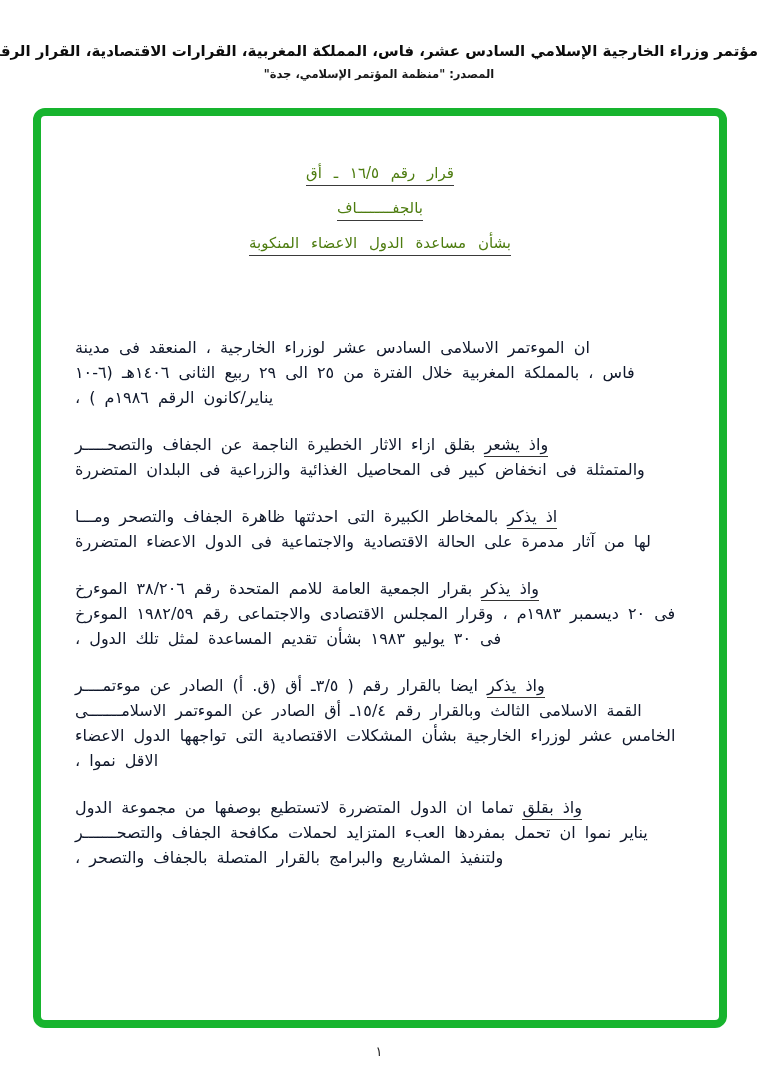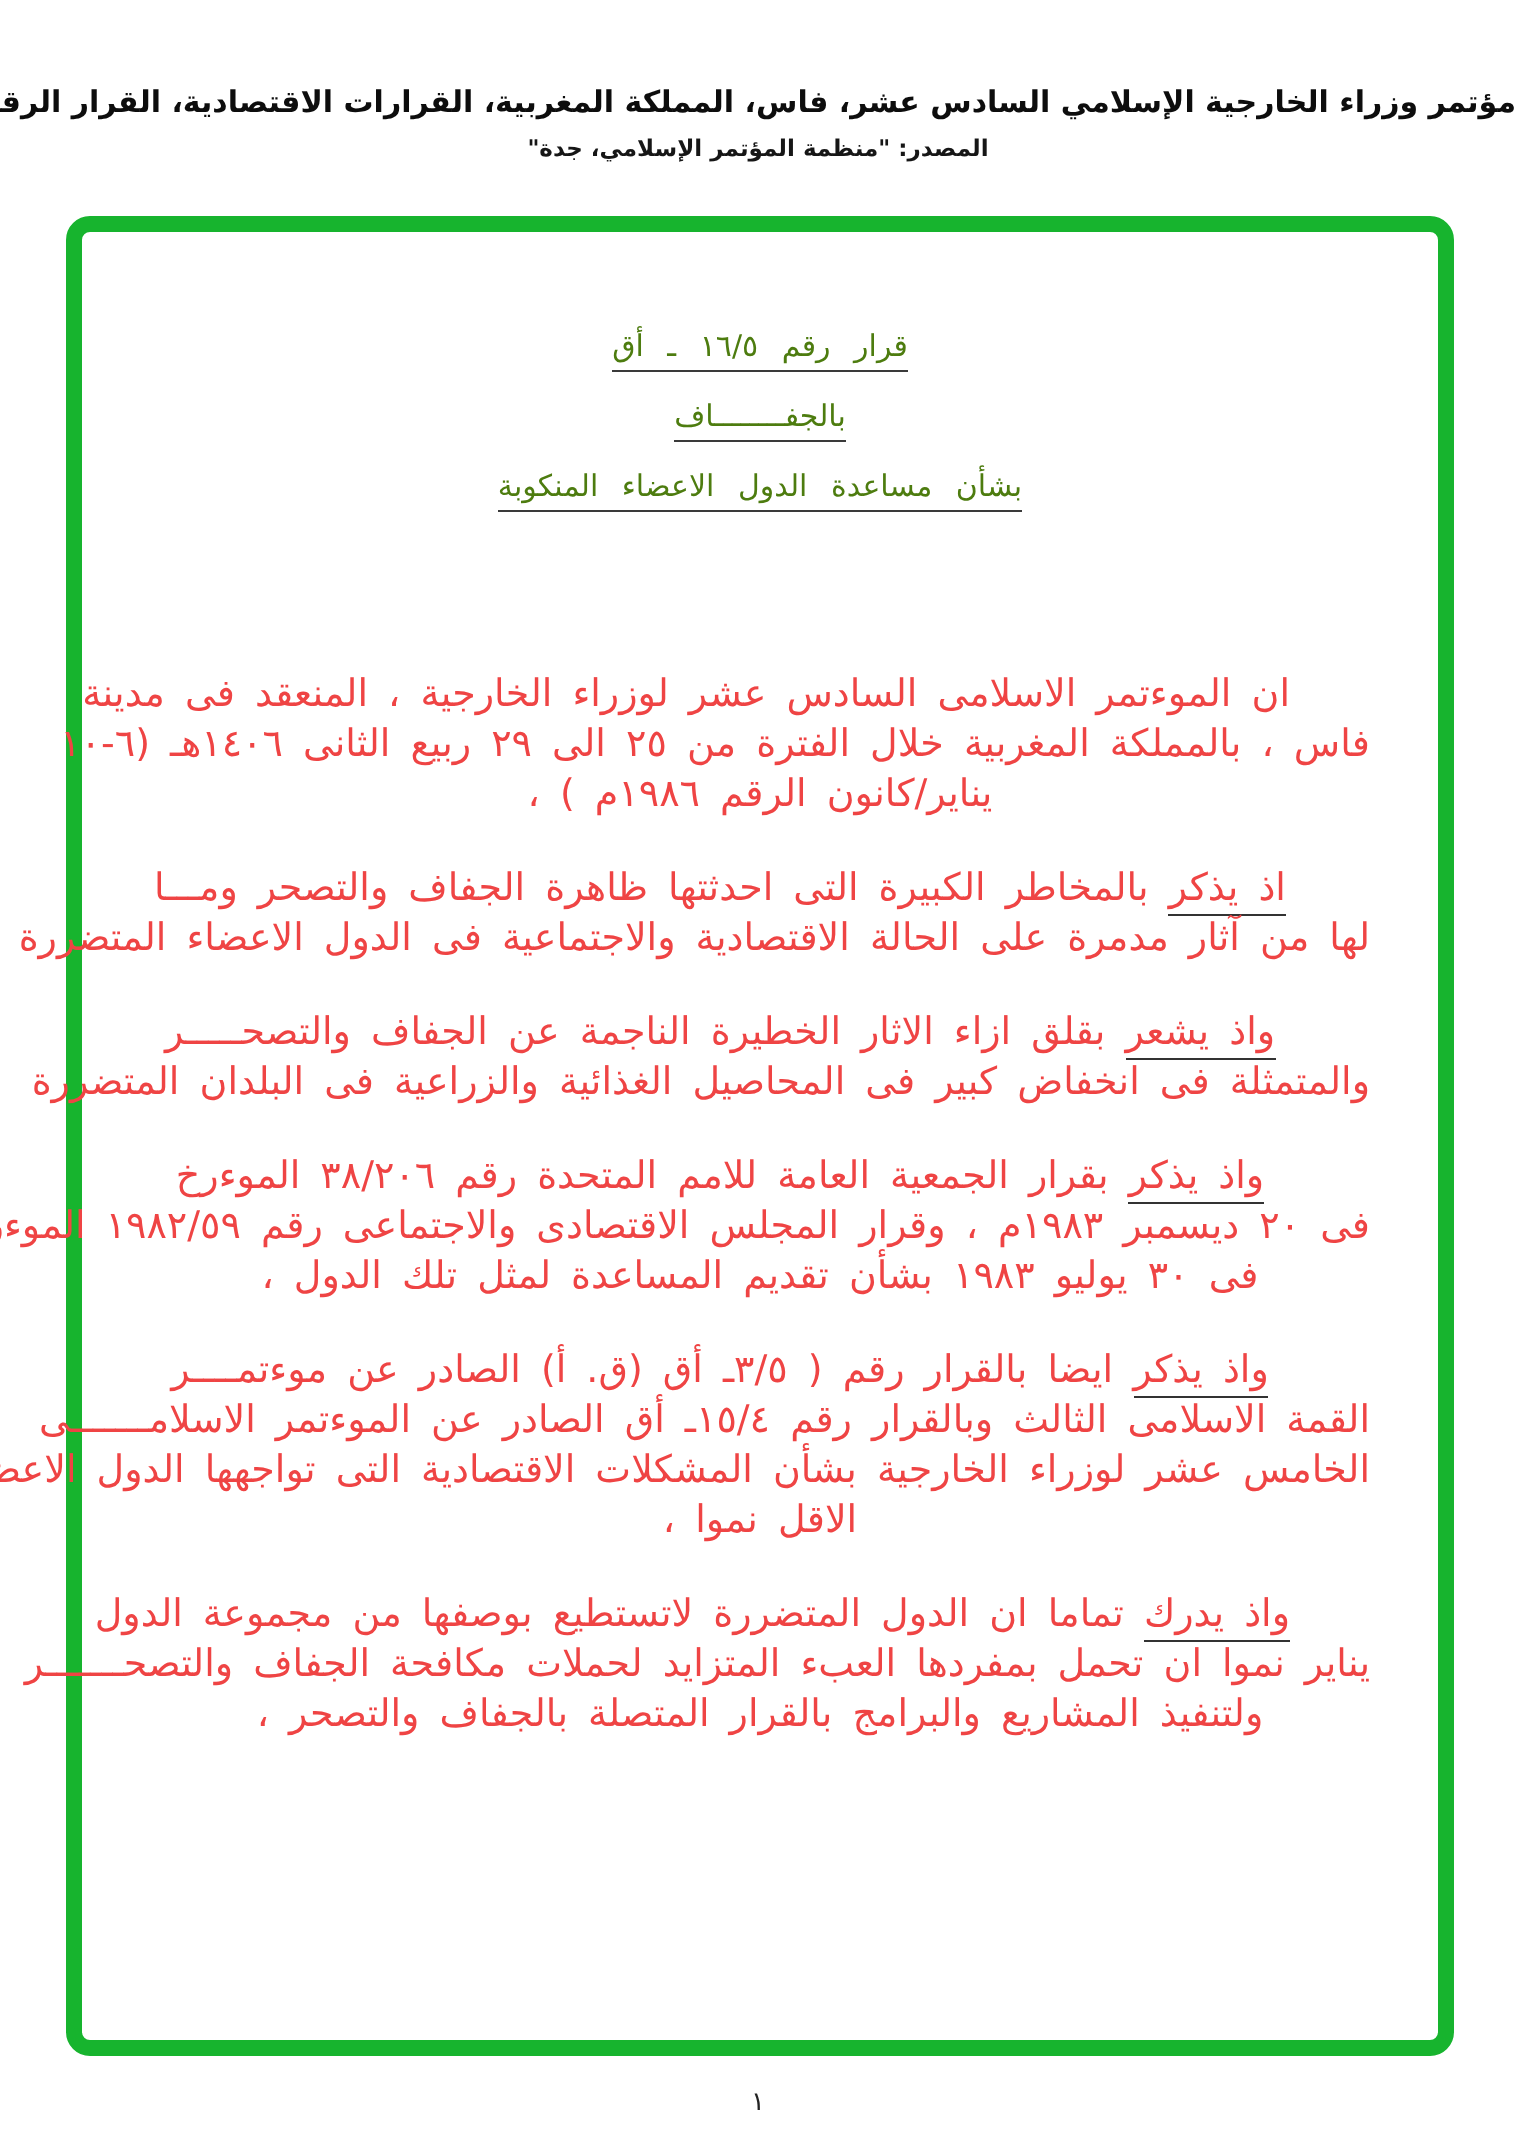--- a/index.html
+++ b/index.html
@@ -40,22 +40,22 @@
     word-spacing:7px;color:#4d7c0f;
   }
   .title-line > span{
     border-bottom:1.5px solid #3a3a3a;padding-bottom:3px;
   }
 
   
   .paras{margin-top:82px;}
   .para{margin-bottom:22px;}
   .para .line{
-    font-size:19px;line-height:25px;color:#ef4444;
-    text-align:center;white-space:nowrap;word-spacing:4px;
+    font-size:16px;line-height:25px;color:#0f172a;
+    text-align:left;white-space:nowrap;word-spacing:4px;
   }
   .para .line.first{padding-right:40px;}
   .para .lead{
     border-bottom:1.3px solid #333;padding-bottom:2px;
   }
 
   .page-num{
     position:absolute;top:1044px;left:0;width:758px;
     text-align:center;font-size:13px;color:#222;
   }
@@ -84,40 +84,40 @@
       </div>
     </div>
 
     <div class="paras" id="paragraphs">
         <div class="para">
           <div class="line first">ان الموءتمر الاسلامى السادس عشر لوزراء الخارجية ، المنعقد فى مدينة</div>
           <div class="line">فاس ، بالمملكة المغربية خلال الفترة من ٢٥ الى ٢٩ ربيع الثانى ١٤٠٦هـ (٦-١٠</div>
           <div class="line">يناير/كانون الرقم ١٩٨٦م ) ،</div>
         </div>
         <div class="para">
+          <div class="line first"><span class="lead">واذ يشعر</span> بقلق ازاء الاثار الخطيرة الناجمة عن الجفاف والتصحـــــر</div>
+          <div class="line">والمتمثلة فى انخفاض كبير فى المحاصيل الغذائية والزراعية فى البلدان المتضررة</div>
+        </div>
+        <div class="para">
           <div class="line first"><span class="lead">اذ يذكر</span> بالمخاطر الكبيرة التى احدثتها ظاهرة الجفاف والتصحر ومـــا</div>
           <div class="line">لها من آثار مدمرة على الحالة الاقتصادية والاجتماعية فى الدول الاعضاء المتضررة</div>
-        </div>
-        <div class="para">
-          <div class="line first"><span class="lead">واذ يشعر</span> بقلق ازاء الاثار الخطيرة الناجمة عن الجفاف والتصحـــــر</div>
-          <div class="line">والمتمثلة فى انخفاض كبير فى المحاصيل الغذائية والزراعية فى البلدان المتضررة</div>
         </div>
         <div class="para">
           <div class="line first"><span class="lead">واذ يذكر</span> بقرار الجمعية العامة للامم المتحدة رقم ٣٨/٢٠٦ الموءرخ</div>
           <div class="line">فى ٢٠ ديسمبر ١٩٨٣م ،  وقرار المجلس الاقتصادى والاجتماعى رقم ١٩٨٢/٥٩ الموءرخ</div>
           <div class="line">فى ٣٠ يوليو ١٩٨٣ بشأن تقديم المساعدة لمثل تلك الدول ،</div>
         </div>
         <div class="para">
           <div class="line first"><span class="lead">واذ يذكر</span> ايضا بالقرار رقم ( ٣/٥ـ أق (ق. أ) الصادر عن موءتمــــر</div>
           <div class="line">القمة الاسلامى الثالث وبالقرار رقم ١٥/٤ـ أق الصادر عن الموءتمر الاسلامـــــــى</div>
           <div class="line">الخامس عشر لوزراء الخارجية بشأن المشكلات الاقتصادية التى تواجهها الدول الاعضاء</div>
           <div class="line">الاقل نموا ،</div>
         </div>
         <div class="para">
-          <div class="line first"><span class="lead">واذ يدرك</span> تماما ان الدول المتضررة لاتستطيع بوصفها من مجموعة الدول</div>
+          <div class="line first"><span class="lead">واذ بقلق</span> تماما ان الدول المتضررة لاتستطيع بوصفها من مجموعة الدول</div>
           <div class="line">يناير نموا ان تحمل بمفردها العبء المتزايد لحملات مكافحة الجفاف والتصحـــــــر</div>
           <div class="line">ولتنفيذ المشاريع والبرامج بالقرار المتصلة بالجفاف والتصحر ،</div>
         </div>
       </div>
 
   </div>
 
   <div class="page-num">١</div>
 
 </div>

